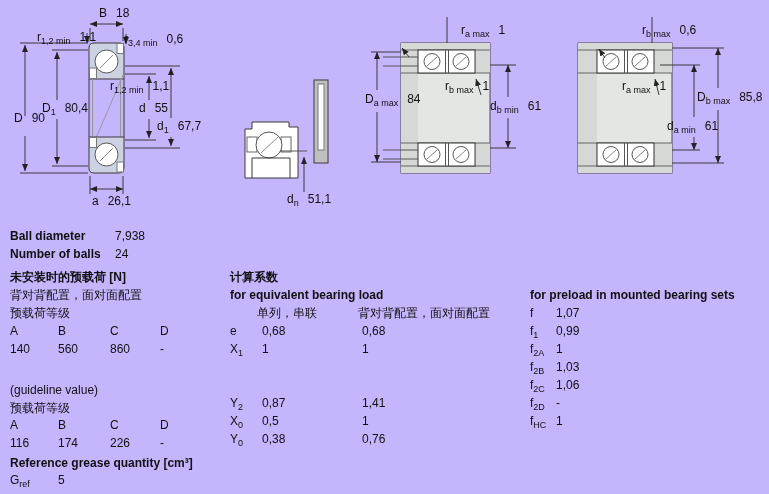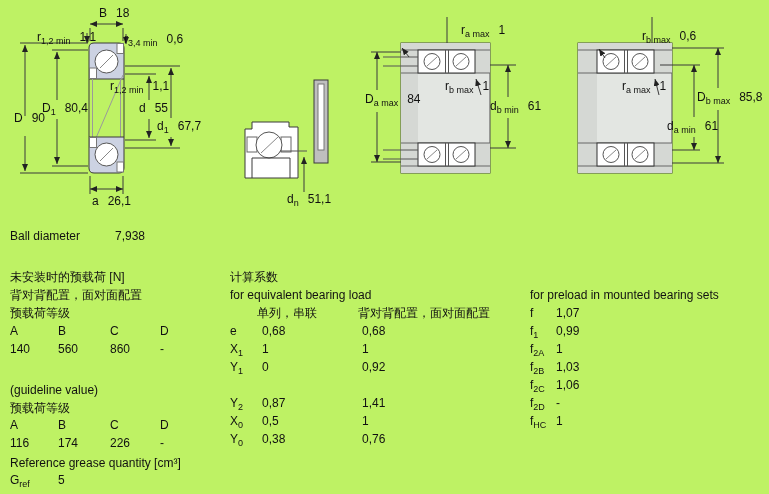--- a/index.html
+++ b/index.html
@@ -1,21 +1,21 @@
 <!DOCTYPE html>
 <html><head>
 <meta charset="utf-8">
 <style>
   html,body{margin:0;padding:0;}
   body{width:769px;height:494px;background:#ffffff;overflow:hidden;
        font-family:"Liberation Sans","DejaVu Sans",sans-serif;}
-  #page{position:relative;width:769px;height:494px;background:#bef264;}
+  #page{position:relative;width:769px;height:494px;background:#c4b5fd;}
   svg{position:absolute;left:0;top:0;}
   .L{position:absolute;white-space:nowrap;font-size:12px;color:#111;line-height:13px;}
-  .b{font-weight:normal;}
+  .b{font-weight:bold;}
   .L sub{font-size:9px;line-height:1;}
   .v{margin-left:9px;}
   .c4 span{display:inline-block;}
   .c4 .w1{width:48px;} .c4 .w2{width:52px;} .c4 .w3{width:50px;}
   .info .lab{display:inline-block;width:105px;}
   .calcrow .lab{display:inline-block;width:32px;}
   .calcrow .v1{display:inline-block;width:100px;}
   .facrow .lab{display:inline-block;width:26px;}
   .hdr2 .h1{display:inline-block;width:101px;}
   .grease .lab{display:inline-block;width:48px;}
@@ -192,26 +192,27 @@
 <div class="L" style="left:42px;top:102px"><span>D</span><sub>1</sub><span class="v">80,4</span></div>
 <div class="L" style="left:139px;top:102px"><span>d</span><span class="v">55</span></div>
 <div class="L" style="left:157px;top:120px"><span>d</span><sub>1</sub><span class="v">67,7</span></div>
 <div class="L" style="left:14px;top:112px"><span>D</span><span class="v">90</span></div>
 <div class="L" style="left:92px;top:195px"><span>a</span><span class="v">26,1</span></div>
 <div class="L" style="left:287px;top:193px"><span>d</span><sub>n</sub><span class="v">51,1</span></div>
 <div class="L" style="left:461px;top:24px"><span>r</span><sub>a max</sub><span class="v">1</span></div>
 <div class="L" style="left:365px;top:93px"><span>D</span><sub>a max</sub><span class="v">84</span></div>
 <div class="L" style="left:445px;top:80px"><span>r</span><sub>b max</sub><span class="v">1</span></div>
 <div class="L" style="left:490px;top:100px"><span>d</span><sub>b min</sub><span class="v">61</span></div>
-<div class="L" style="left:642px;top:30px"><span>r</span><sub>b max</sub><span class="v">0,6</span></div>
+<div class="L" style="left:642px;top:24px"><span>r</span><sub>b max</sub><span class="v">0,6</span></div>
 <div class="L" style="left:622px;top:80px"><span>r</span><sub>a max</sub><span class="v">1</span></div>
 <div class="L" style="left:697px;top:91px"><span>D</span><sub>b max</sub><span class="v">85,8</span></div>
 <div class="L" style="left:667px;top:120px"><span>d</span><sub>a min</sub><span class="v">61</span></div>
 
 <div class="L info" style="left:10px;top:230px"><span class="lab b">Ball diameter</span><span>7,938</span></div>
+<div class="L info" style="left:10px;top:248px"><span class="lab b">Number of balls</span><span>24</span></div>
 
 <div class="L b" style="left:10px;top:271px">未安装时的预载荷 [N]</div>
 <div class="L" style="left:10px;top:289px">背对背配置，面对面配置</div>
 <div class="L" style="left:10px;top:307px">预载荷等级</div>
 <div class="L c4" style="left:10px;top:325px"><span class="w1">A</span><span class="w2">B</span><span class="w3">C</span><span>D</span></div>
 <div class="L c4" style="left:10px;top:343px"><span class="w1">140</span><span class="w2">560</span><span class="w3">860</span><span>-</span></div>
 
 <div class="L" style="left:10px;top:384px">(guideline value)</div>
 <div class="L" style="left:10px;top:402px">预载荷等级</div>
 <div class="L c4" style="left:10px;top:419px"><span class="w1">A</span><span class="w2">B</span><span class="w3">C</span><span>D</span></div>
@@ -219,21 +220,20 @@
 
 <div class="L b" style="left:10px;top:457px">Reference grease quantity [cm³]</div>
 <div class="L grease" style="left:10px;top:474px"><span class="lab"><span>G</span><sub>ref</sub></span><span>5</span></div>
 
 <div class="L b" style="left:230px;top:271px">计算系数</div>
 <div class="L hdr2" style="left:257px;top:307px"><span class="h1">单列，串联</span><span>背对背配置，面对面配置</span></div>
 <div class="L b" style="left:230px;top:289px">for equivalent bearing load</div>
 
 <div class="L calcrow" style="left:230px;top:325px"><span class="lab"><span>e</span><sub></sub></span><span class="v1">0,68</span><span>0,68</span></div>
 <div class="L calcrow" style="left:230px;top:343px"><span class="lab"><span>X</span><sub>1</sub></span><span class="v1">1</span><span>1</span></div>
-<div class="L calcrow" style="left:230px;top:361px"><span class="lab"><span>Y</span><sub>1</sub></span><span class="v1">0</span><span>0,92</span></div>
 <div class="L calcrow" style="left:230px;top:397px"><span class="lab"><span>Y</span><sub>2</sub></span><span class="v1">0,87</span><span>1,41</span></div>
 <div class="L calcrow" style="left:230px;top:415px"><span class="lab"><span>X</span><sub>0</sub></span><span class="v1">0,5</span><span>1</span></div>
 <div class="L calcrow" style="left:230px;top:433px"><span class="lab"><span>Y</span><sub>0</sub></span><span class="v1">0,38</span><span>0,76</span></div>
 
 <div class="L b" style="left:530px;top:289px">for preload in mounted bearing sets</div>
 <div class="L facrow" style="left:530px;top:307px"><span class="lab"><span>f</span><sub></sub></span><span>1,07</span></div>
 <div class="L facrow" style="left:530px;top:325px"><span class="lab"><span>f</span><sub>1</sub></span><span>0,99</span></div>
 <div class="L facrow" style="left:530px;top:343px"><span class="lab"><span>f</span><sub>2A</sub></span><span>1</span></div>
 <div class="L facrow" style="left:530px;top:361px"><span class="lab"><span>f</span><sub>2B</sub></span><span>1,03</span></div>
 <div class="L facrow" style="left:530px;top:379px"><span class="lab"><span>f</span><sub>2C</sub></span><span>1,06</span></div>

